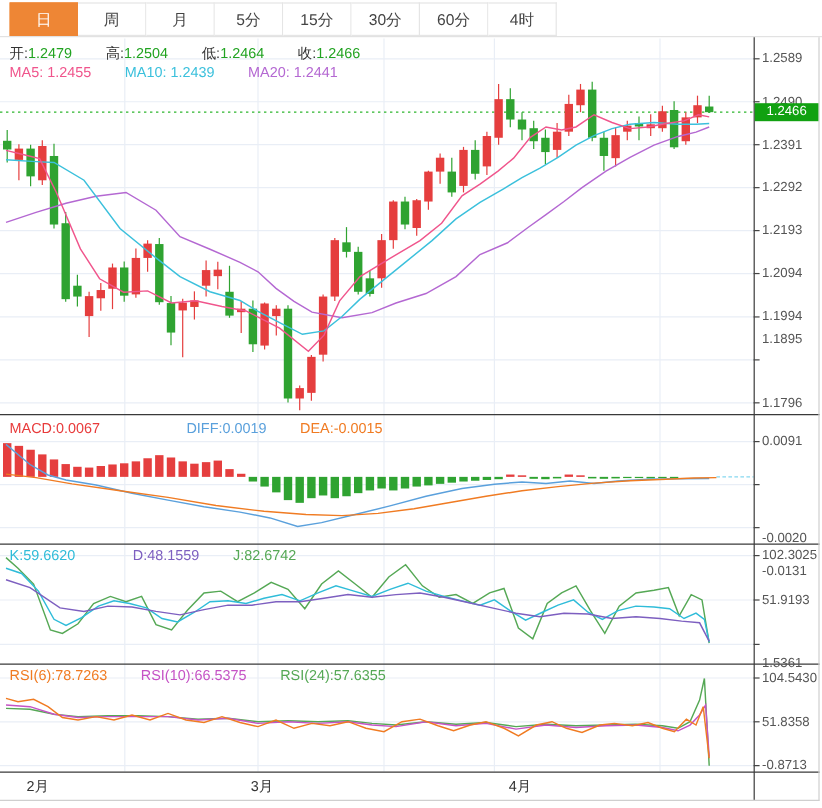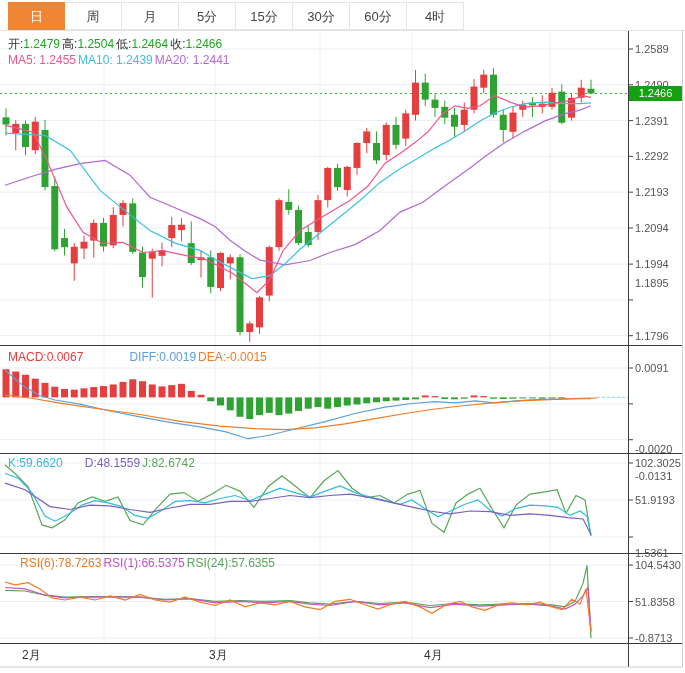--- a/index.html
+++ b/index.html
@@ -5,21 +5,21 @@
   html,body{margin:0;padding:0;background:#fff;}
   .stage{position:relative;width:685px;height:673px;background:#fff;overflow:hidden;
          font-family:"Liberation Sans",sans-serif;}
   .tabbar{position:absolute;left:8px;top:2px;height:28px;display:flex;z-index:6;}
   .tab{width:57px;height:28px;line-height:28px;text-align:center;font-size:13px;color:#444;
        background:#fff;border:1px solid #e5e5e5;border-left:none;box-sizing:border-box;cursor:pointer;}
   .tab:first-child{border-left:1px solid #e5e5e5;}
   .tab.active{background:#ee8635;border-color:#ee8635;color:#fff;}
   .tab-underline{position:absolute;left:0;top:30px;width:685px;height:1px;background:#e2e2e2;}
   svg{position:absolute;left:0;top:0;}
-  .hrow{position:absolute;display:flex;gap:2px;font-size:12px;white-space:pre;z-index:4;}
+  .hrow{position:absolute;display:flex;gap:28px;font-size:12px;white-space:pre;z-index:4;}
   .tick{position:absolute;left:635px;font-size:11px;color:#555;z-index:4;text-align:center;}
   .month{position:absolute;top:647px;font-size:12px;color:#333;z-index:4;}
   .price-tag{position:absolute;left:629px;top:86px;width:53px;height:15px;background:#11a111;
              color:#fff;font-size:11px;line-height:15px;text-align:center;z-index:5;}
 </style>
 </head>
 <body>
 
 <div class="stage">
   <div class="tabbar" id="tabbar">
@@ -292,19 +292,19 @@
       <div class="tick" style="top: 457px;">102.3025</div>
       <div class="tick" style="top: 494px;">51.9193</div>
       <div class="tick" style="top: 547px;">1.5361</div>
       <div class="tick" style="top: 559px;">104.5430</div>
       <div class="tick" style="top: 595.5px;">51.8358</div>
       <div class="tick" style="top: 632px;">-0.8713</div>
       <div class="hrow" style="left: 8px; top: 36px;"><span><span style="color: rgb(51, 51, 51);">开:</span><span style="color: rgb(33, 163, 33);">1.2479</span></span><span><span style="color: rgb(51, 51, 51);">高:</span><span style="color: rgb(33, 163, 33);">1.2504</span></span><span><span style="color: rgb(51, 51, 51);">低:</span><span style="color: rgb(33, 163, 33);">1.2464</span></span><span><span style="color: rgb(51, 51, 51);">收:</span><span style="color: rgb(33, 163, 33);">1.2466</span></span></div>
       <div class="hrow" style="left: 8px; top: 53px;"><span style="color: rgb(240, 85, 140);">MA5: 1.2455</span><span style="color: rgb(59, 192, 220);">MA10: 1.2439</span><span style="color: rgb(180, 104, 210);">MA20: 1.2441</span></div>
       <div class="hrow" style="left: 8px; top: 350px;"><span style="color: rgb(232, 59, 59);">MACD:0.0067</span><span style="color: rgb(90, 160, 220); margin-left: 44px;">DIFF:0.0019</span><span style="color: rgb(240, 123, 34);">DEA:-0.0015</span></div>
       <div class="hrow" style="left: 8px; top: 456px;"><span style="color: rgb(47, 188, 217);">K:59.6620</span><span style="color: rgb(125, 95, 192); margin-left: 20px;">D:48.1559</span><span style="color: rgb(85, 168, 85);">J:82.6742</span></div>
-      <div class="hrow" style="left: 20px; top: 556px;"><span style="color: rgb(240, 123, 34);">RSI(6):78.7263</span><span style="color: rgb(197, 83, 197);">RSI(1):66.5375</span><span style="color: rgb(85, 168, 85);">RSI(24):57.6355</span></div>
+      <div class="hrow" style="left: 8px; top: 556px;"><span style="color: rgb(240, 123, 34);">RSI(6):78.7263</span><span style="color: rgb(197, 83, 197);">RSI(10):66.5375</span><span style="color: rgb(85, 168, 85);">RSI(24):57.6355</span></div>
       <div class="month" style="left: 22px;">2月</div>
       <div class="month" style="left: 209px;">3月</div>
       <div class="month" style="left: 424px;">4月</div>
     </div>
   <div class="price-tag">1.2466</div>
 </div>
 
 </body></html>

